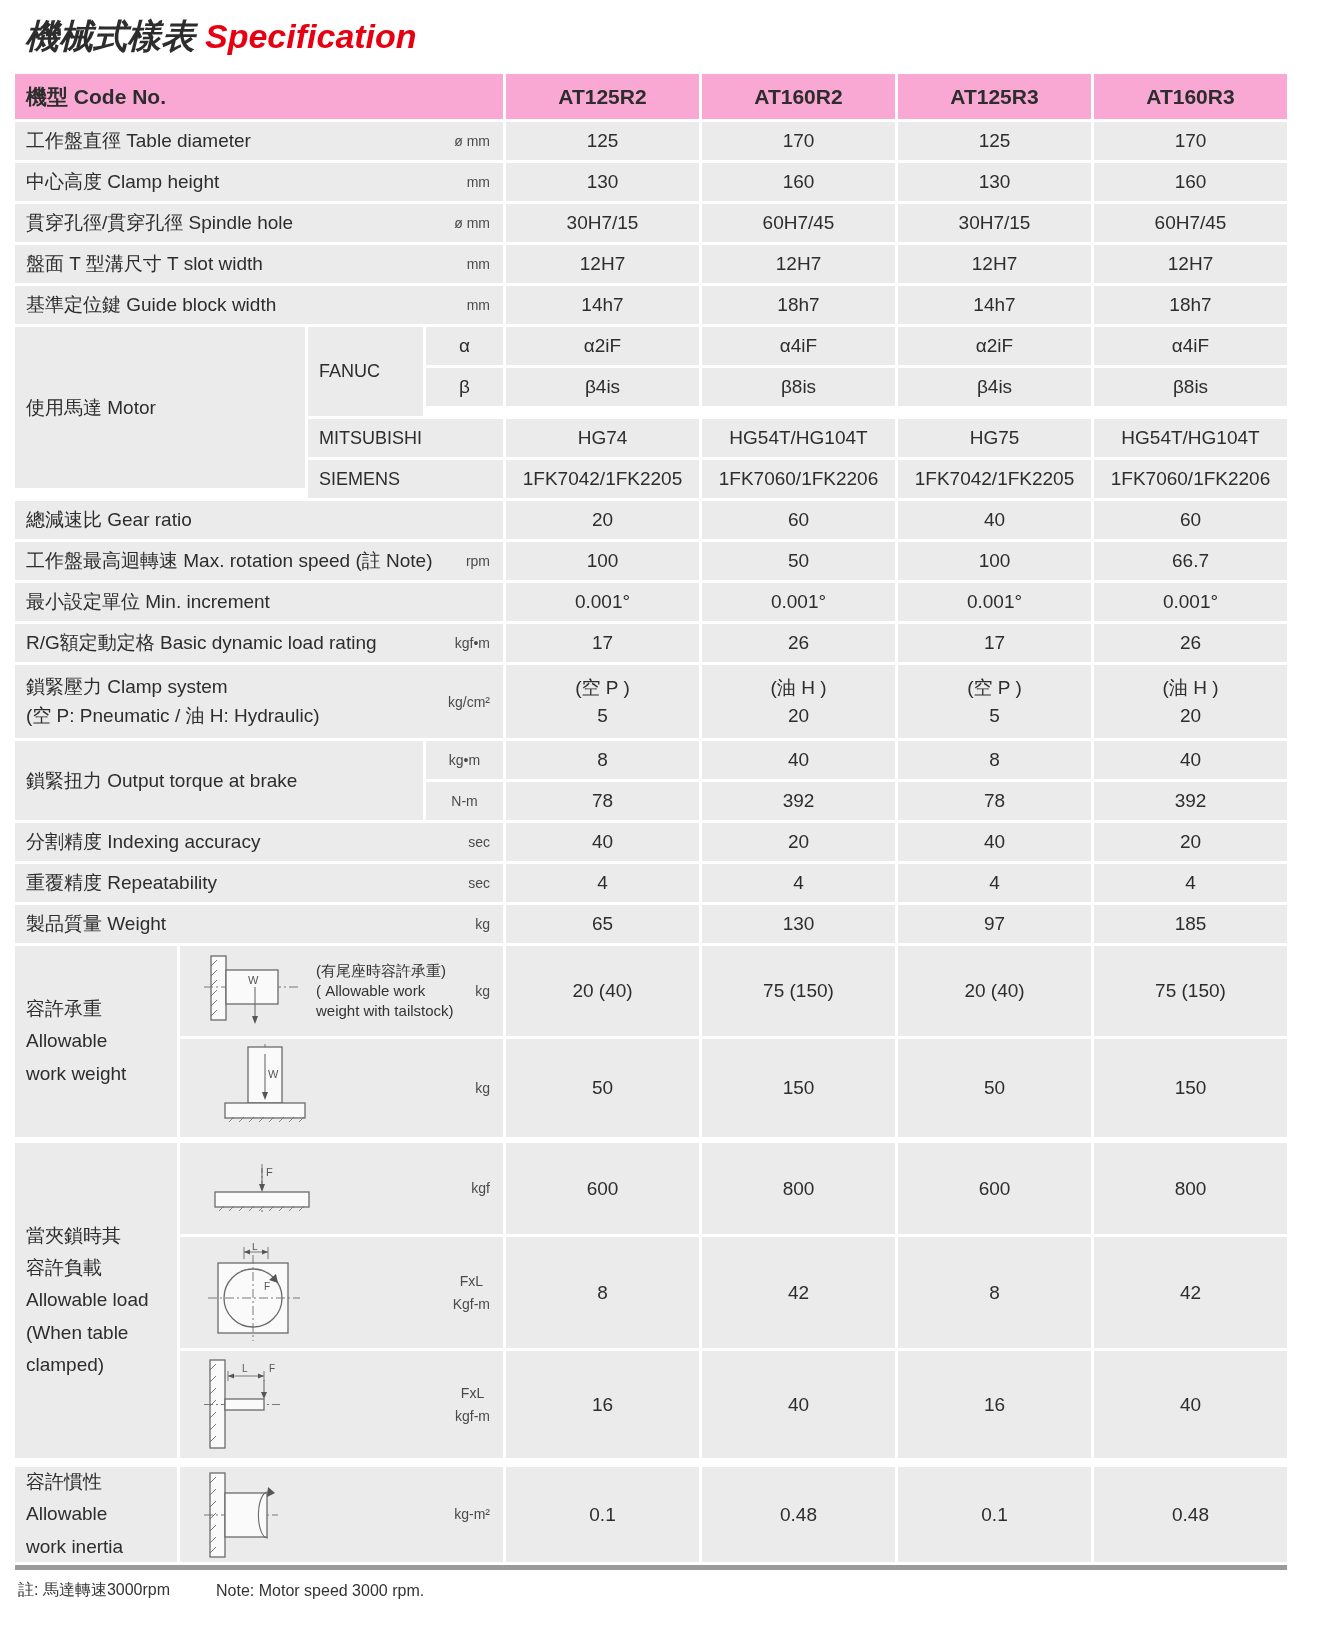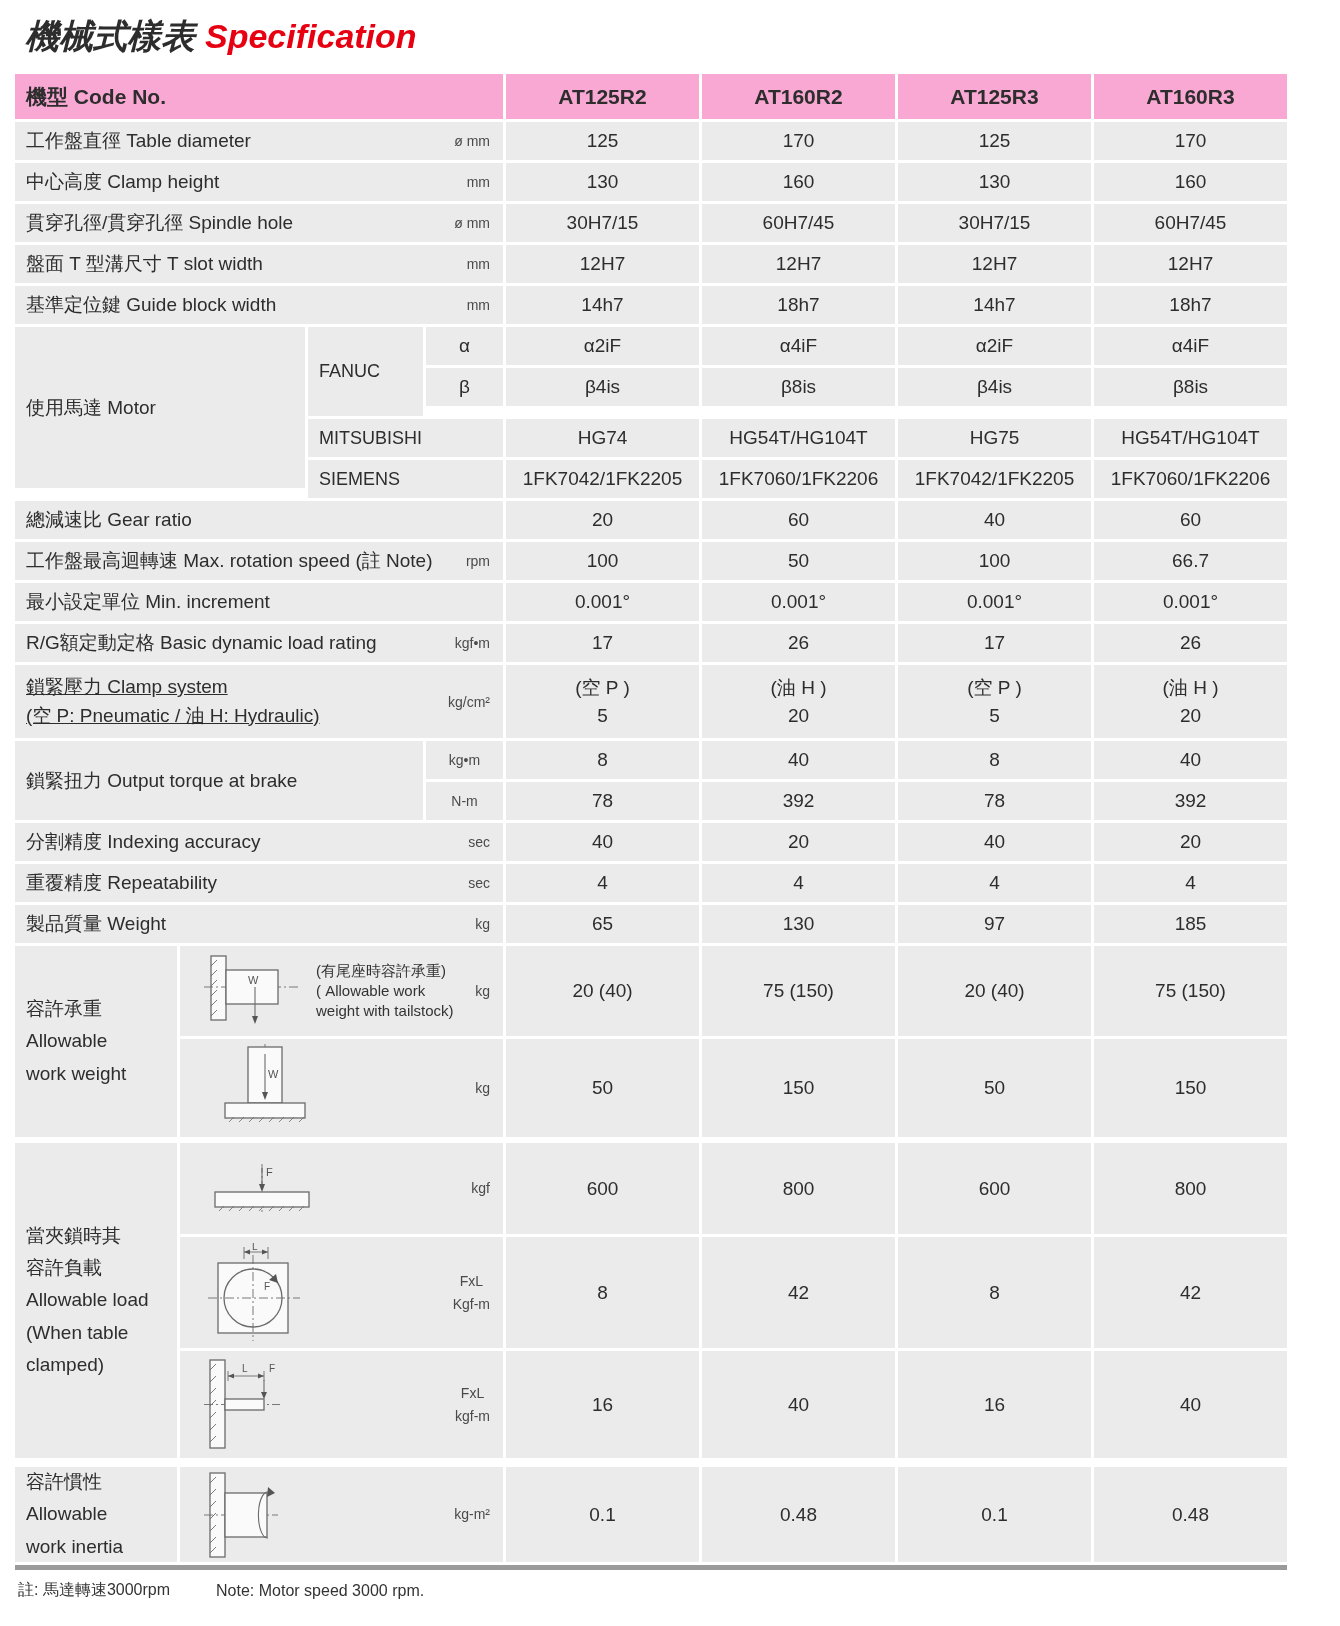--- a/index.html
+++ b/index.html
@@ -19,21 +19,21 @@
   .h45{height:45px}.h38{height:38px}.h73{height:73px}.h79{height:89px}
   .h90{height:90px}.h98{height:98px}.h91{height:91px}.h111{height:111px}
   .h107{height:107px}.h95{height:95px}
   .unit{font-size:14px;color:#4a4a4a;font-weight:normal;}
   .mlabel{width:290px;height:161px;padding-left:11px;}
   .brand{width:115px;padding-left:11px;font-size:18px;}
   .brandwide{width:195px;padding-left:11px;font-size:18px;}
   .sub77{width:77px;justify-content:center;}
   .tlabel{width:408px;height:79px;padding-left:11px;}
   .clamp-lbl{line-height:1.5;font-size:19px;}
-  .clamp-lbl span{display:block;text-decoration:underline;}
+  .clamp-lbl span{display:block;}
   .col2{flex-direction:column;justify-content:center;line-height:1.45;align-items:center;}
   .swlabel{width:162px;padding-left:11px;white-space:pre-line;line-height:1.7;}
   .h191{height:191px}.h315{height:315px}
   .diag{width:323px;padding:0 13px 0 24px;}
   .cap{font-size:15px;line-height:1.35;margin-left:12px;white-space:pre-line;color:#333;}
   .mla{margin-left:auto;text-align:center;white-space:pre-line;line-height:1.6;}
   .bline{width:1272px;height:5px;background:#9a9a9a;margin-top:1px;}
   .note{display:flex;gap:46px;margin-top:10px;font-size:16px;color:#333;padding-left:3px;align-items:center;}
   svg{flex:none;}
   svg text{font-family:"Liberation Sans",sans-serif;}

